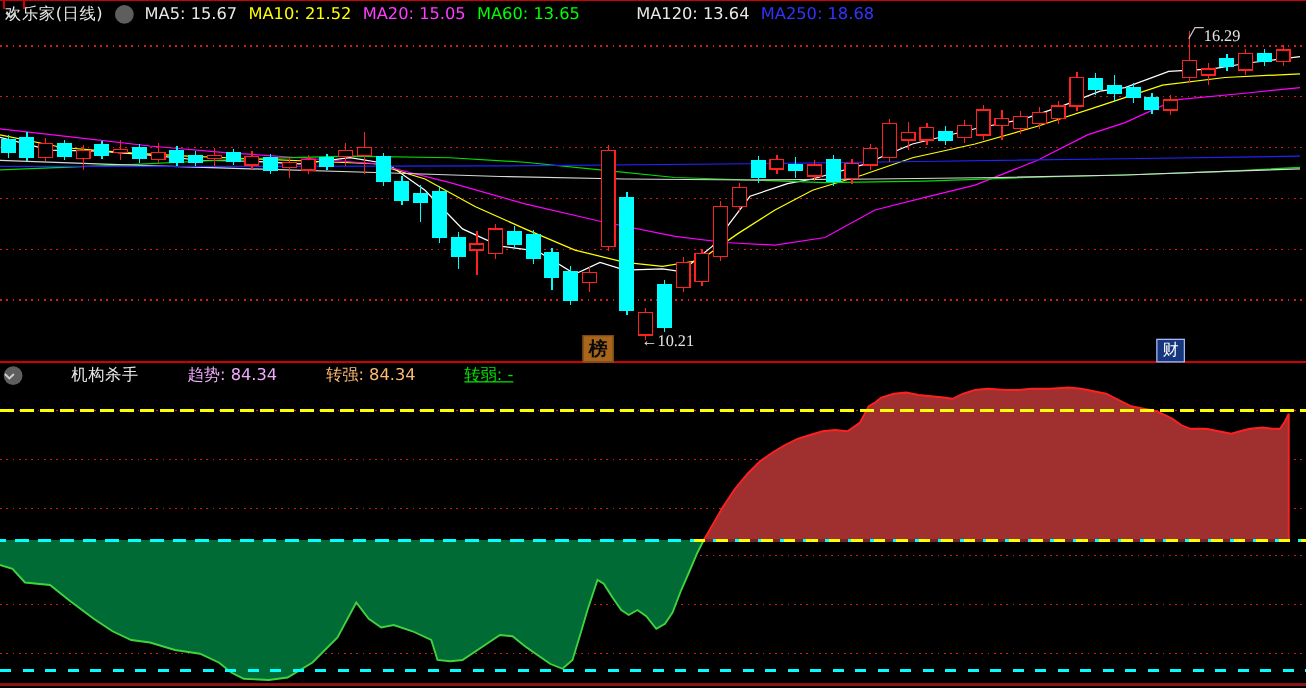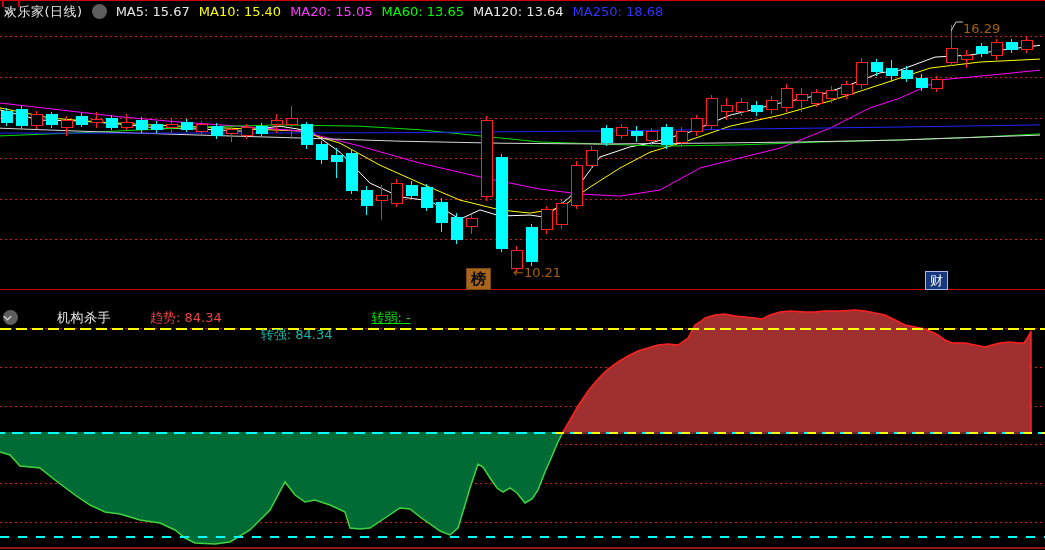--- a/index.html
+++ b/index.html
@@ -13,21 +13,21 @@
   #hdr1{top:3px;left:4px;}
   #hdr2{top:292px;left:3px;gap:39px;}
   .title{color:#e8e8e8;letter-spacing:0.5px;}
   .chev{width:15px;height:15px;border-radius:50%;background:#5e5e5e;display:inline-flex;
         align-items:center;justify-content:center;flex:0 0 auto;}
   .badge{position:absolute;text-align:center;z-index:6;}
   #badge-bang{left:466px;top:268px;width:23px;height:20px;background:#a8651c;
               border:1px solid #7a4a12;color:#0a0a0a;font-size:15px;line-height:20px;font-weight:bold;}
   #badge-cai{left:925px;top:271px;width:21px;height:17px;background:#16377e;
              border:1px solid #a9b9ee;color:#ffffff;font-size:13px;line-height:17px;}
-  .note{position:absolute;color:#a16207;font-size:13px;z-index:6;}
+  .note{position:absolute;color:#e5e5e5;font-size:13px;z-index:6;font-family:Liberation Serif, serif;}
   #note-high{left:963px;top:21px;}
   #note-low{left:513px;top:265px;}
 </style>
 </head>
 <body>
 
 <div id="stage">
 
   <svg id="candle-svg" width="1045" height="291" shape-rendering="crispEdges">
       <line x1="0" y1="36.8" x2="1045" y2="36.8" stroke="#d41a1a" stroke-width="1" stroke-dasharray="1.5,3.5"></line>
@@ -206,36 +206,36 @@
     </svg>
 
   <div id="hdr1" class="hdr">
     <span class="title">欢乐家(日线)</span>
     <span class="chev">
       <svg width="9" height="6" viewBox="0 0 10 6" shape-rendering="auto">
           <path d="M1 1 L5 5 L9 1" stroke="#d0d0d0" stroke-width="1.6" fill="none"></path>
         </svg>
     </span>
     <span style="color: rgb(232, 232, 232); text-align: right;">MA5: 15.67</span>
-    <span style="color: rgb(255, 255, 0);">MA10: 15.40</span>
+    <span style="color: rgb(255, 255, 0);">MA10: 21.52</span>
     <span style="color: rgb(255, 61, 255);">MA20: 15.05</span>
     <span style="color: rgb(0, 255, 0);">MA60: 13.65</span>
-    <span style="color: rgb(232, 232, 232);">MA120: 13.64</span>
+    <span style="color: rgb(232, 232, 232); margin-left: 36px;">MA120: 13.64</span>
     <span style="color: rgb(51, 51, 255);">MA250: 18.68</span>
   </div>
 
   <div id="hdr2" class="hdr">
     <span class="chev">
       <svg width="9" height="6" viewBox="0 0 10 6" shape-rendering="auto">
           <path d="M1 1 L5 5 L9 1" stroke="#d0d0d0" stroke-width="1.6" fill="none"></path>
         </svg>
     </span>
     <span class="title">机构杀手</span>
-    <span style="color: #ef4444;">趋势: 84.34</span>
-    <span style="color: #14b8a6; margin-top: 34px;">转强: 84.34</span>
+    <span style="color: #f0abfc;">趋势: 84.34</span>
+    <span style="color: #fdba74;">转强: 84.34</span>
     <span style="color: rgb(0, 230, 0); text-decoration: underline;">转弱: -</span>
   </div>
 
   <div id="badge-bang" class="badge">榜</div>
   <div id="badge-cai" class="badge">财</div>
 
   <div id="note-high" class="note">16.29</div>
   <div id="note-low" class="note">←10.21</div>
 
 </div>

